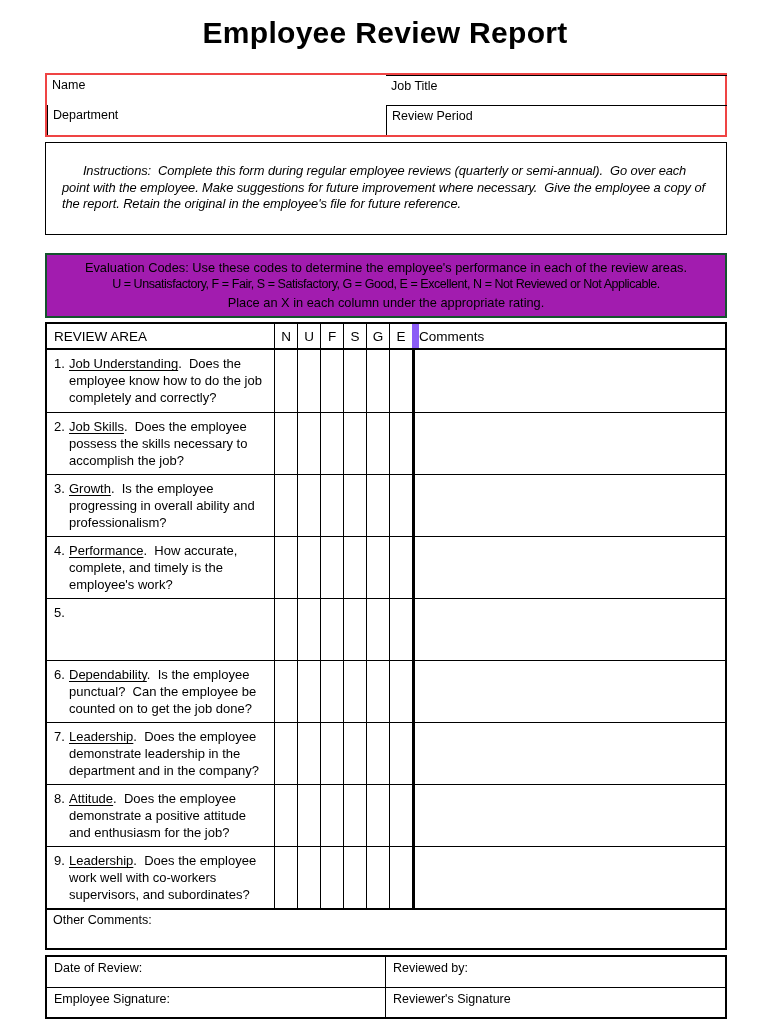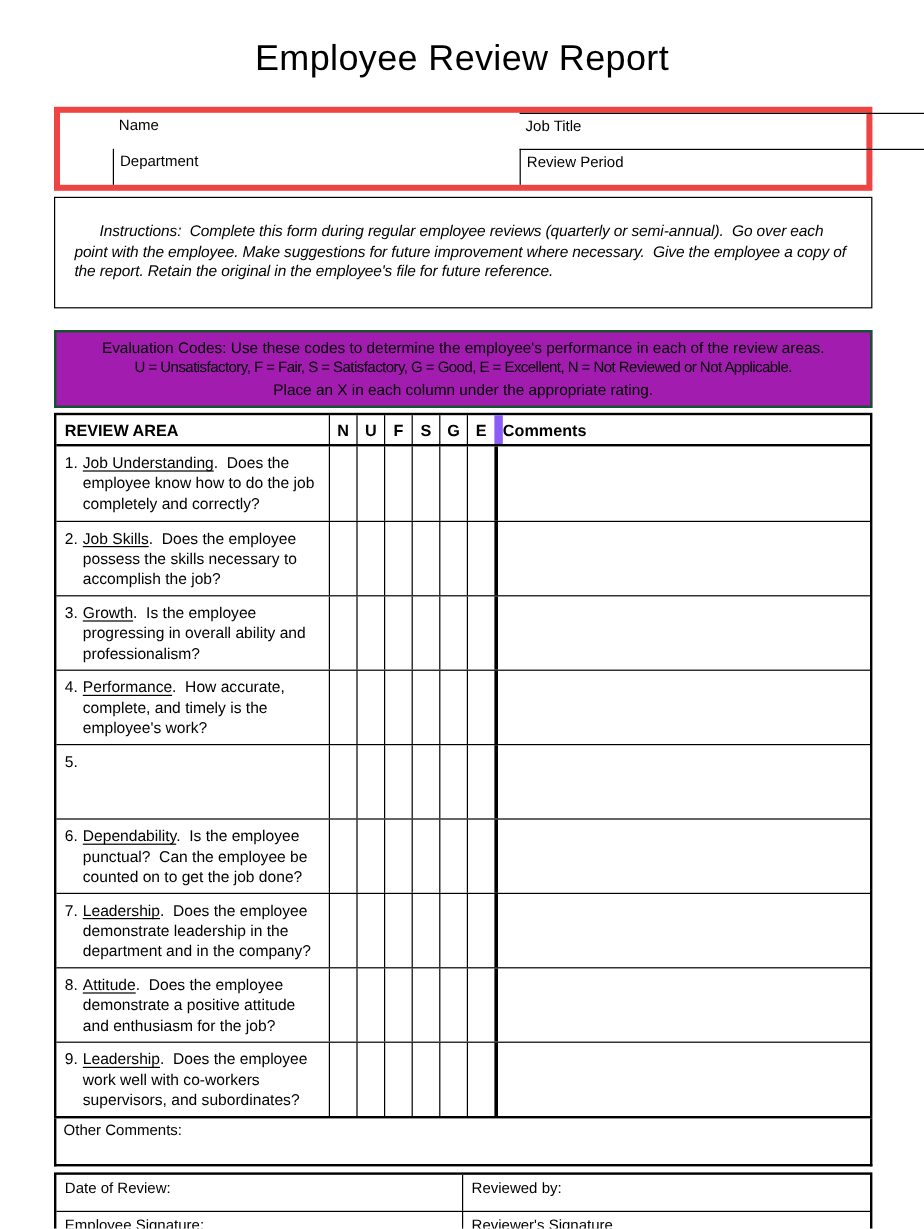--- a/index.html
+++ b/index.html
@@ -1,42 +1,42 @@
 <!DOCTYPE html>
 <html><head>
 <meta charset="utf-8">
 <style>
   * { box-sizing: border-box; margin: 0; padding: 0; }
   html, body { background: #ffffff; }
   body { font-family: "Liberation Sans", sans-serif; color: #000; }
   .page { width: 770px; height: 1024px; background: #fff; overflow: hidden; }
-  .title { font-size: 30px; font-weight: normal; text-align: center; margin-top: 32px; letter-spacing: 0.3px; }
+  .title { font-size: 30px; font-weight: bold; text-align: center; margin-top: 16px; letter-spacing: 0.3px; }
   .content { margin-left: 45px; width: 682px; }
 
   
-  .toptable { margin-top: 23px; border: 5px solid #ef4444; display: grid; grid-template-columns: 339px 341px; padding-left: 44px; }
+  .toptable { margin-top: 23px; border: 2px solid #ef4444; display: grid; grid-template-columns: 339px 341px; }
   .tcell { height: 30px; padding: 3px 5px; font-size: 12.5px; }
   .tcell.cl { border-left: 1px solid #000; }
   .tcell.ct { border-top: 1px solid #000; }
 
   
   .instructions { margin-top: 5px; border: 1px solid #000; padding: 4px 10px 5px 16px;
                   font-style: italic; font-size: 12.9px; line-height: 16.4px;
                   letter-spacing: -0.1px; white-space: pre-wrap; }
 
   
   .evalbox { margin-top: 18px; border: 2px solid #14532d; background: #a21caf; text-align: center;
              padding: 4px 8px 5px; font-size: 12.8px; line-height: 17.4px; overflow: hidden; }
   .evalbox .bold { font-weight: normal; font-size: 12.5px; letter-spacing: -0.45px; white-space: nowrap; }
 
   
   .mtable { margin-top: 4px; border: 2px solid #000; }
   .mrow { display: grid; grid-template-columns: 227px 23px 23px 23px 23px 23px 23px 1fr; }
   .mhead { height: 26px; border-bottom: 2px solid #000; }
-  .mhead > div { display: flex; align-items: center; font-weight: bold; font-size: 13.5px; }
+  .mhead > div { display: flex; align-items: center; font-weight: normal; font-size: 13.5px; }
   .areahead { padding-left: 7px; }
   .lett { justify-content: center; border-left: 1px solid #000; }
   .commhead { border-left: 7px solid #8b5cf6; }
   .trow { min-height: 62px; }
   .trow + .trow { border-top: 1px solid #000; }
   .acell { padding: 5px 6px 0 7px; font-size: 13px; line-height: 17px; display: flex; }
   .num { flex: 0 0 15px; width: 15px; }
   .rtext { flex: 1; white-space: pre-wrap; }
   .rtext u { text-underline-offset: 2px; }
   .rcell { border-left: 1px solid #000; }

